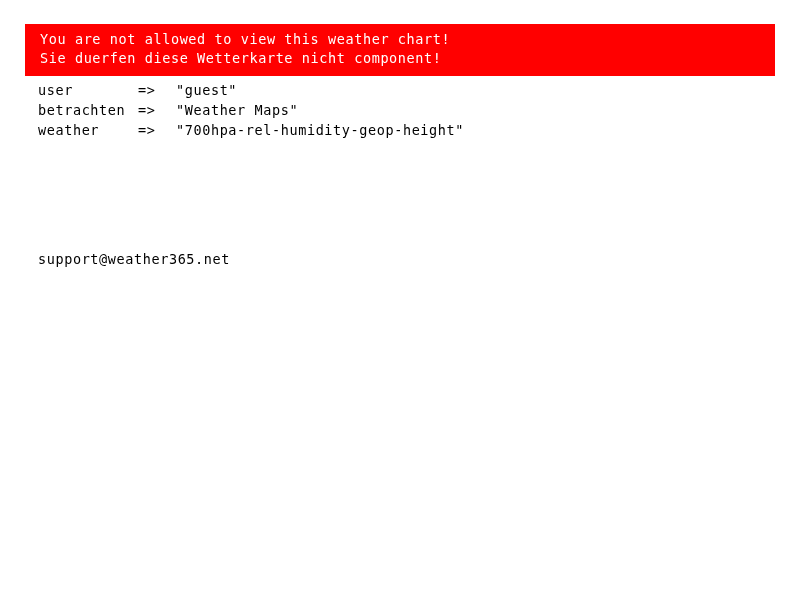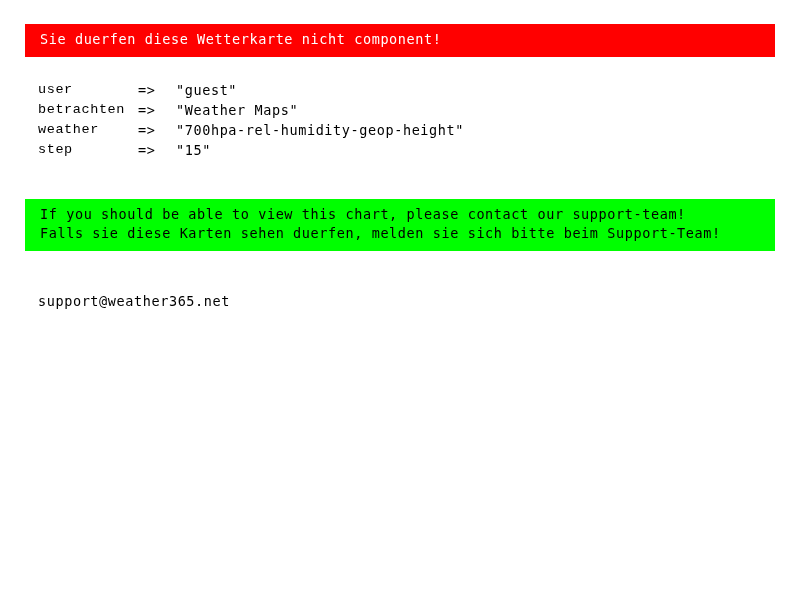--- a/index.html
+++ b/index.html
@@ -57,21 +57,20 @@
   .params td {
     font-size: 13.5px;
     line-height: 20px;
     letter-spacing: 0.6px;
     white-space: pre;
     padding: 0;
     vertical-align: top;
   }
   .params .col-key {
     width: 100px;
-    font-family: Liberation Mono, monospace;
   }
   .params .col-arrow {
     width: 38px;
   }
   .params .col-val {
     white-space: pre;
   }
   .footer {
     position: absolute;
     left: 38px;
@@ -83,59 +82,50 @@
   }
   .footer-text {
     font-size: 13.5px;
     line-height: 19px;
     letter-spacing: 0.6px;
     white-space: pre;
   }
   .footer-email {
     color: #000000;
     text-decoration: none;
-    margin-top: 42px;
   }
 </style>
 </head>
 <body>
 
 <div class="page">
 
   <div class="banner banner-error">
+    <div class="banner-line">You are not allowed to view this weather chart!</div>
     <div class="banner-line">Sie duerfen diese Wetterkarte nicht component!</div>
   </div>
 
   <table class="params">
     <tbody>
       <tr>
         <td class="col-key">user</td>
         <td class="col-arrow">=&gt;</td>
         <td class="col-val">"guest"</td>
       </tr>
       <tr>
         <td class="col-key">betrachten</td>
         <td class="col-arrow">=&gt;</td>
         <td class="col-val">"Weather Maps"</td>
       </tr>
       <tr>
         <td class="col-key">weather</td>
         <td class="col-arrow">=&gt;</td>
         <td class="col-val">"700hpa-rel-humidity-geop-height"</td>
       </tr>
-      <tr>
-        <td class="col-key">step</td>
-        <td class="col-arrow">=&gt;</td>
-        <td class="col-val">"15"</td>
-      </tr>
     </tbody>
   </table>
 
-  <div class="banner banner-info">
-    <div class="banner-line">If you should be able to view this chart, please contact our support-team!</div>
-    <div class="banner-line">Falls sie diese Karten sehen duerfen, melden sie sich bitte beim Support-Team!</div>
-  </div>
 
   <div class="footer">
     <a class="footer-text footer-email" href="#">support@weather365.net</a>
   </div>
 
 </div>
 
 </body></html>

